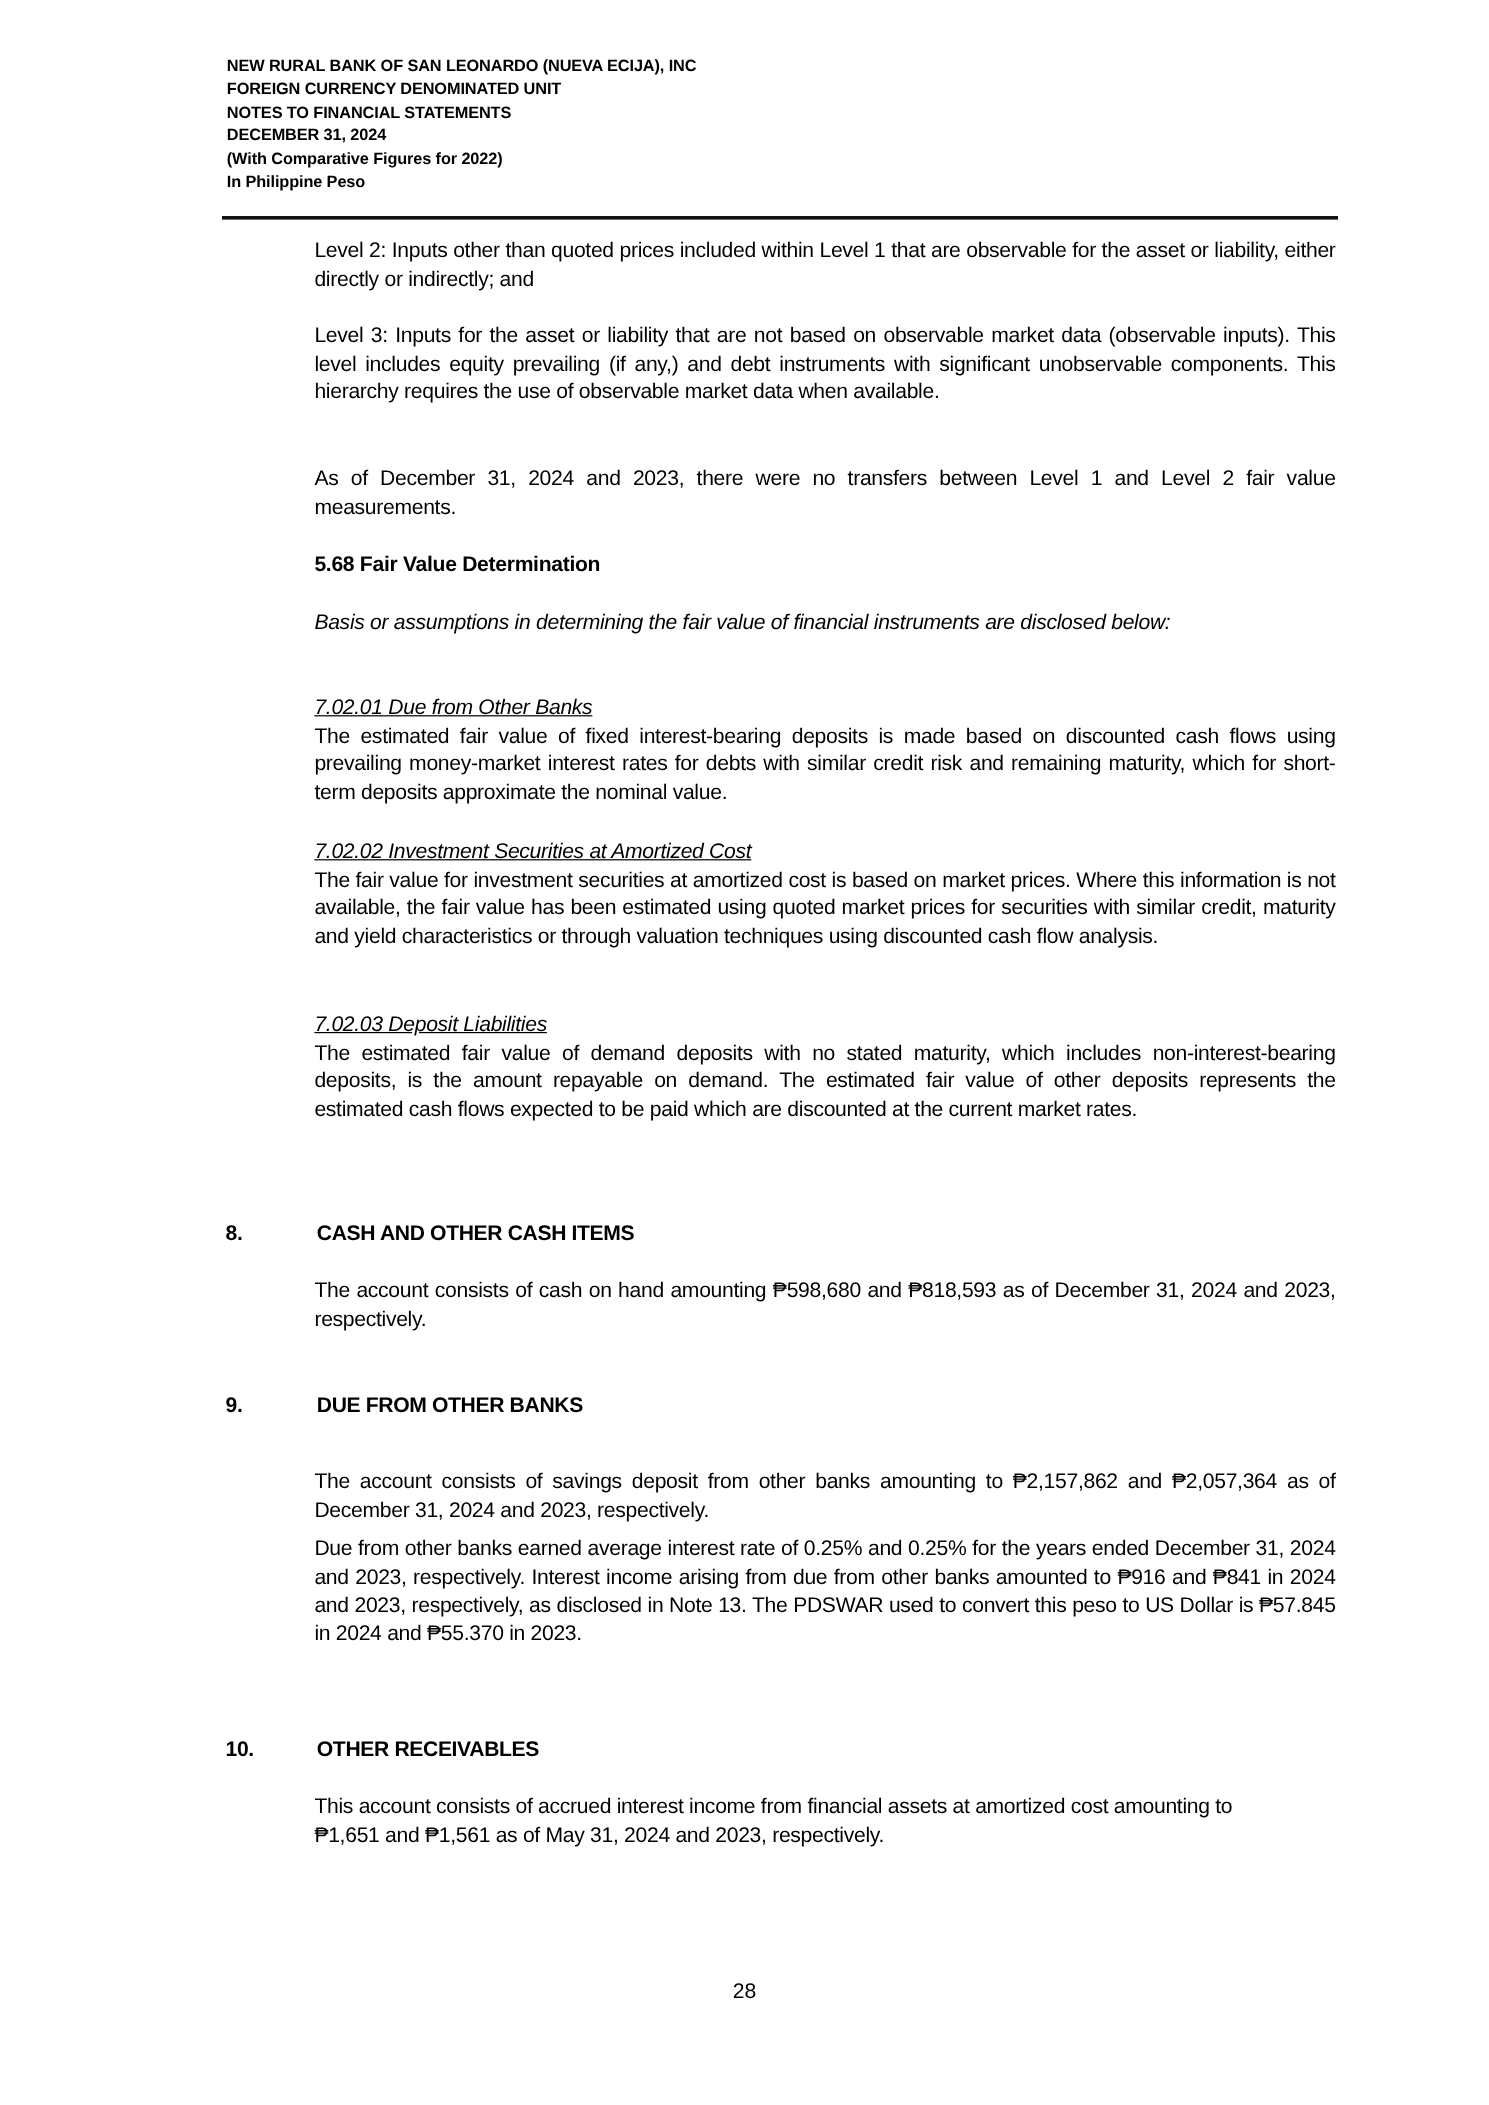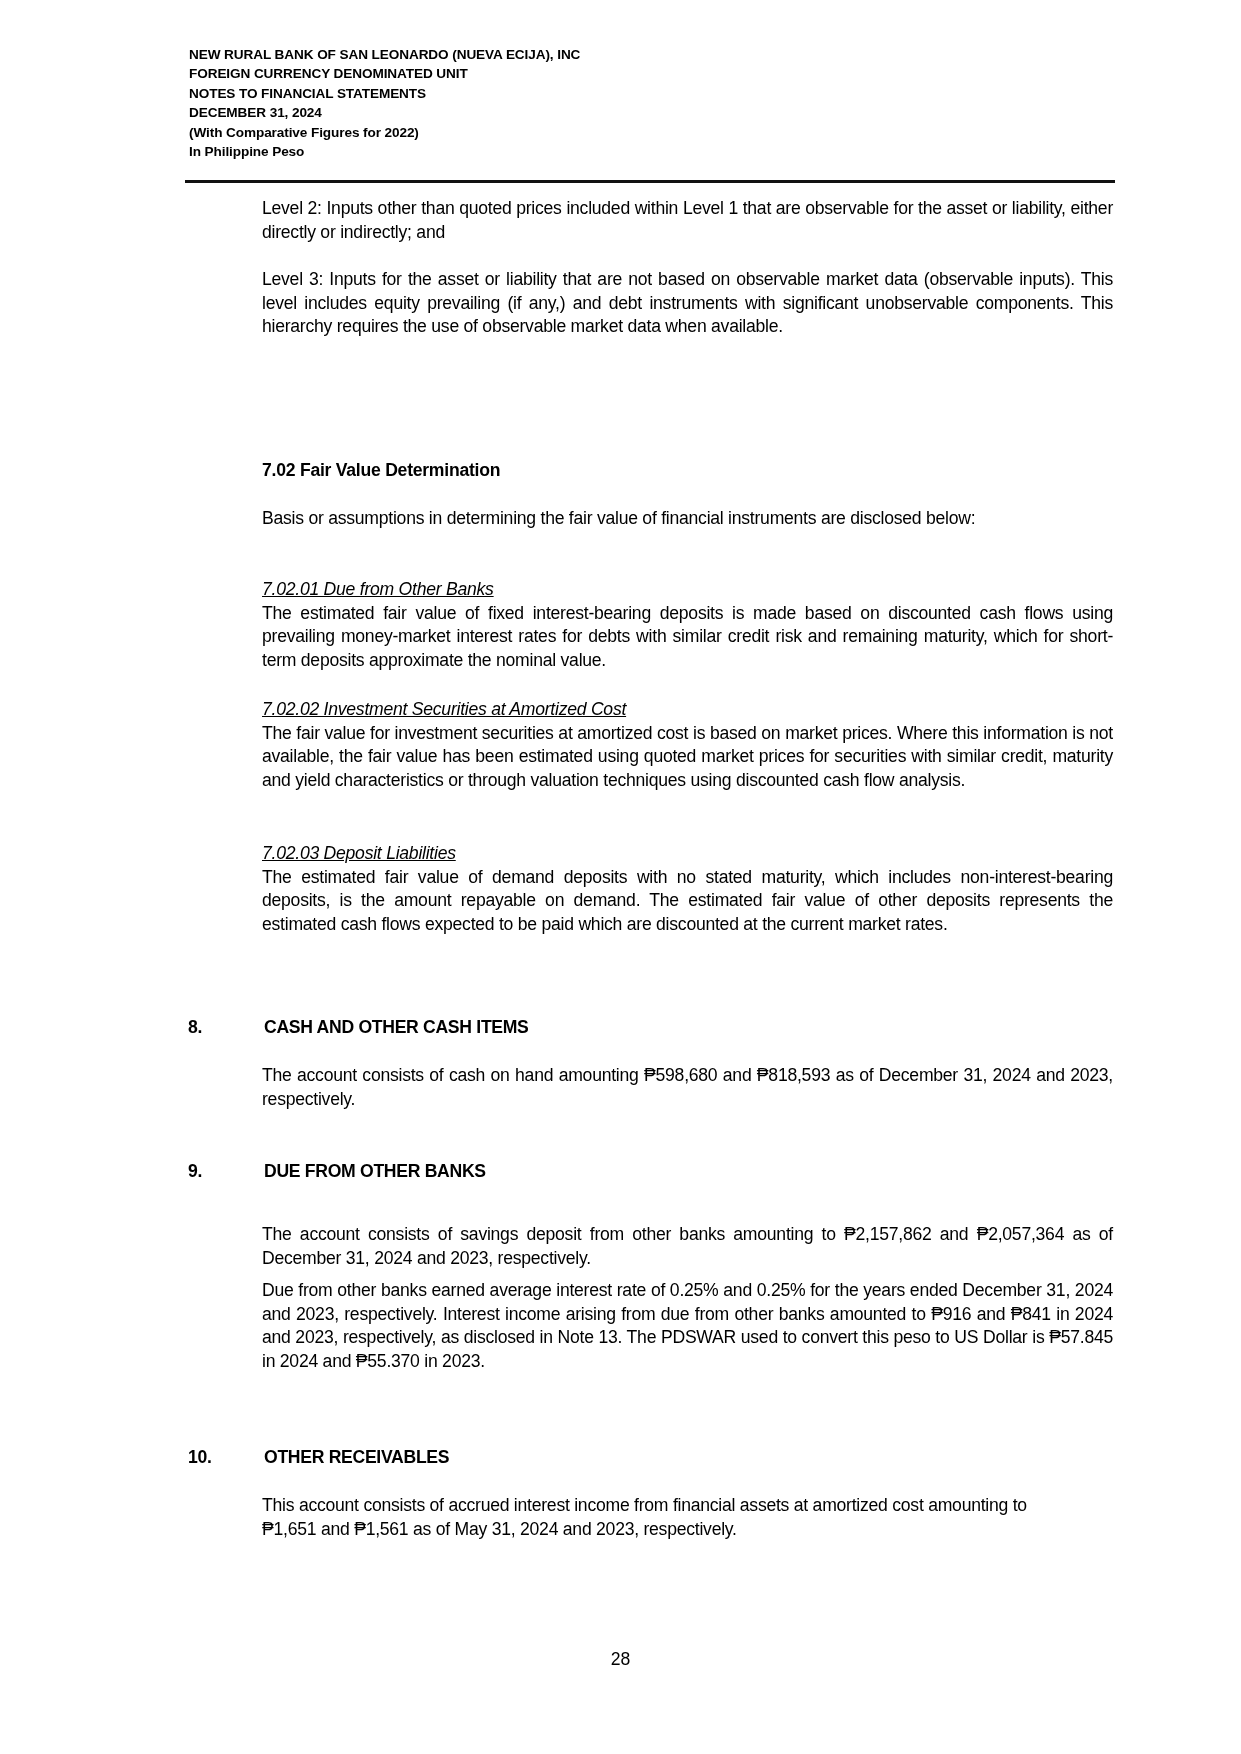--- a/index.html
+++ b/index.html
@@ -35,24 +35,27 @@
   <div class="rule"></div>
 
   <div class="body" style="top:197px;">
     <p>Level 2: Inputs other than quoted prices included within Level 1 that are observable for the asset or liability, either directly or indirectly; and</p>
   </div>
 
   <div class="body" style="top:268px;">
     <p>Level 3: Inputs for the asset or liability that are not based on observable market data (observable inputs). This level includes equity prevailing (if any,) and debt instruments with significant unobservable components. This hierarchy requires the use of observable market data when available.</p>
   </div>
 
+  <div class="body" style="top:387px;">
+    <p>As of December 31, 2024 and 2023, there were no transfers between Level 1 and Level 2 fair value measurements.</p>
+  </div>
 
-  <div class="body h702" style="top:459px;">7.02 Fair Value Determination</div>
+  <div class="body h702" style="top:459px;">5.68 Fair Value Determination</div>
 
-  <div class="body" style="top:507px;">
+  <div class="body" style="top:507px;font-style:italic;">
     <p>Basis or assumptions in determining the fair value of financial instruments are disclosed below:</p>
   </div>
 
   <div class="body" style="top:578px;">
     <p class="sub">7.02.01 Due from Other Banks</p>
     <p>The estimated fair value of fixed interest-bearing deposits is made based on discounted cash flows using prevailing money-market interest rates for debts with similar credit risk and remaining maturity, which for short-term deposits approximate the nominal value.</p>
   </div>
 
   <div class="body" style="top:698px;">
     <p class="sub">7.02.02 Investment Securities at Amortized Cost</p>

